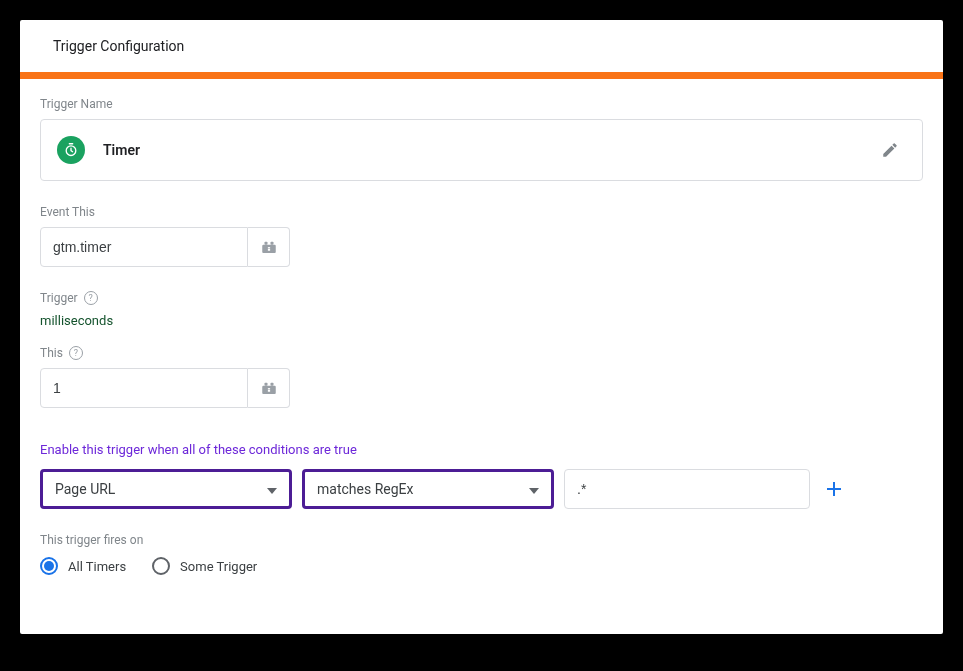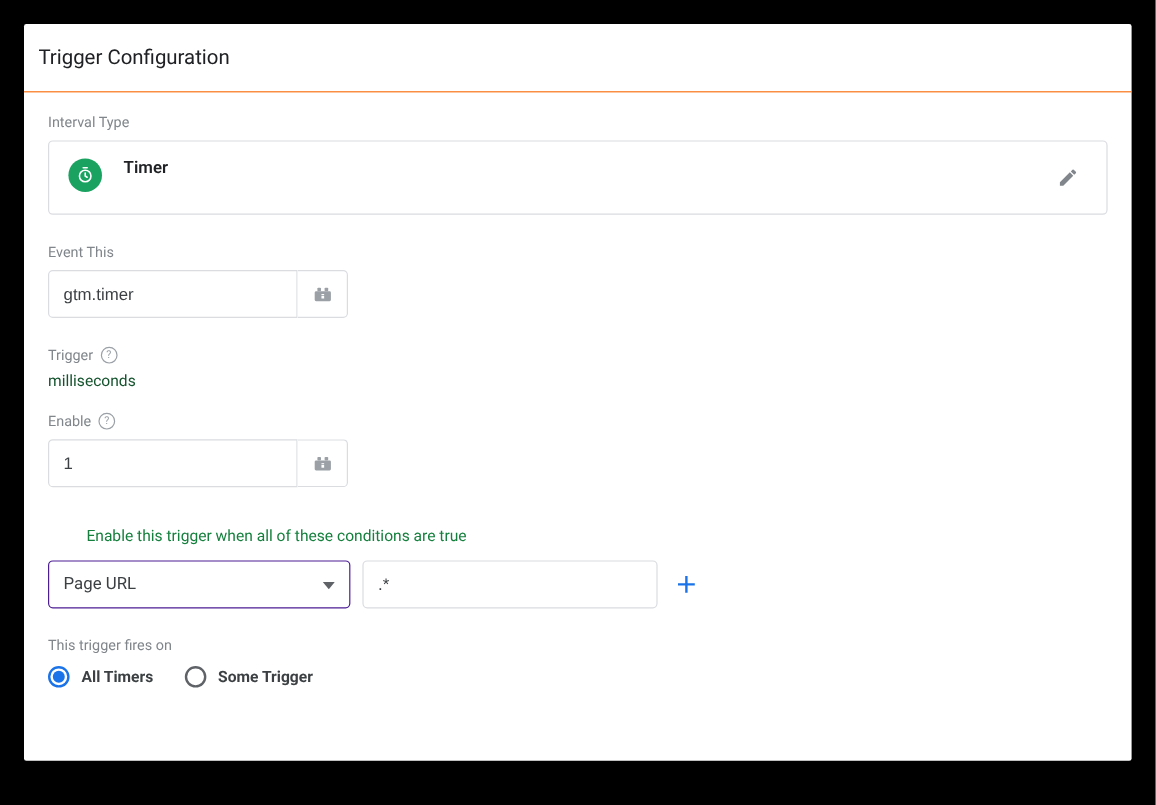--- a/index.html
+++ b/index.html
@@ -19,49 +19,48 @@
     left: 20px;
     top: 20px;
     width: 923px;
     height: 614px;
     background: #fff;
     border-radius: 2px;
     box-shadow: 0 8px 18px rgba(0,0,0,.35), 0 2px 6px rgba(0,0,0,.2);
     overflow: hidden;
   }
   .hdr {
-    padding: 18px 12px;
-    font-size: 17px;
+    padding: 18px 33px;
+    font-size: 14px;
     color: #202124;
-    border-bottom: 1px solid #f97316;
+    border-bottom: 7px solid #f97316;
   }
   .body {
     padding: 18px 20px 24px;
   }
   .section-label {
     font-size: 12px;
     color: #80868b;
     margin-bottom: 8px;
     display: flex;
     align-items: center;
     gap: 6px;
   }
   .dark-label {
     font-size: 13px;
-    color: #15803d;
+    color: #6d28d9;
     margin-top: 4px;
     margin-bottom: 12px;
-    margin-left: 32px;
   }
   .type-card {
     border: 1px solid #dadce0;
     border-radius: 4px;
     padding: 14px 16px;
     display: flex;
-    align-items: flex-start;
+    align-items: center;
     gap: 18px;
     margin-bottom: 24px;
   }
   .type-card .title {
     flex: 1;
     font-weight: 600;
     font-size: 14px;
     color: #202124;
   }
   .timer-badge {
@@ -139,21 +138,21 @@
   .spacer-sm { height: 18px; }
   .spacer-md { height: 24px; }
 
   .cond-row {
     display: flex;
     gap: 10px;
     align-items: center;
   }
   .select-like {
     height: 40px;
-    border: 1px solid #4c1d95;
+    border: 3px solid #4c1d95;
     border-radius: 4px;
     background: #fff;
     display: flex;
     align-items: center;
     padding: 0 12px;
     font-size: 14px;
     color: #3c4043;
     cursor: pointer;
     position: relative;
   }
@@ -209,33 +208,32 @@
   }
   .radio-inner {
     width: 10px;
     height: 10px;
     border-radius: 50%;
     background: #1a73e8;
   }
   .radio-label {
     font-size: 13px;
     color: #3c4043;
-    font-weight: bold;
   }
 </style>
 </head>
 <body>
 
 <div class="panel">
 
   <div class="hdr">Trigger Configuration</div>
 
   <div class="body">
 
-    <div class="section-label">Interval Type</div>
+    <div class="section-label">Trigger Name</div>
 
     <div class="type-card">
       <span class="timer-badge">
         <svg viewBox="0 0 24 24" fill="none">
           <circle cx="12" cy="13" r="7.2" stroke="#fff" stroke-width="2"></circle>
           <path d="M12 9.2V13l2.4 1.6" stroke="#fff" stroke-width="2" stroke-linecap="round"></path>
           <path d="M9.5 2.6h5" stroke="#fff" stroke-width="2" stroke-linecap="round"></path>
         </svg>
       </span>
       <span class="title">Timer</span>
@@ -262,21 +260,21 @@
 
     <div class="spacer-sm"></div>
 
     <div class="section-label">
       <span>Trigger</span>
       <span class="help-icon">?</span>
     </div>
     <div class="unit-label">milliseconds</div>
 
     <div class="section-label">
-      <span>Enable</span>
+      <span>This</span>
       <span class="help-icon">?</span>
     </div>
     <div class="field-row">
       <input class="text-input w220" value="1" style="">
       <div class="brick-btn">
         <svg viewBox="0 0 24 20">
           <rect x="3" y="7" width="18" height="11" rx="1.5" fill="#9aa0a6"></rect>
           <rect x="6" y="3" width="4" height="4" rx="1" fill="#9aa0a6"></rect>
           <rect x="14" y="3" width="4" height="4" rx="1" fill="#9aa0a6"></rect>
           <rect x="10.5" y="12" width="3" height="3" fill="#fff"></rect>
@@ -291,20 +289,28 @@
 
     <div class="cond-row">
       <div class="select-like w250">
         <span class="label">Page URL</span>
         <span class="caret">
           <svg width="10" height="6" viewBox="0 0 10 6">
               <path d="M0 0l5 6 5-6z" fill="#5f6368"></path>
             </svg>
         </span>
       </div>
+      <div class="select-like w250">
+        <span class="label">matches RegEx</span>
+        <span class="caret">
+          <svg width="10" height="6" viewBox="0 0 10 6">
+              <path d="M0 0l5 6 5-6z" fill="#5f6368"></path>
+            </svg>
+        </span>
+      </div>
       <input class="cond-input" value=".*" style="">
       <div class="add-cond">
         <svg width="16" height="16" viewBox="0 0 16 16">
           <path d="M7 1h2v14H7z M1 7h14v2H1z" fill="#1a73e8"></path>
         </svg>
       </div>
     </div>
 
     <div class="spacer-md"></div>
 

